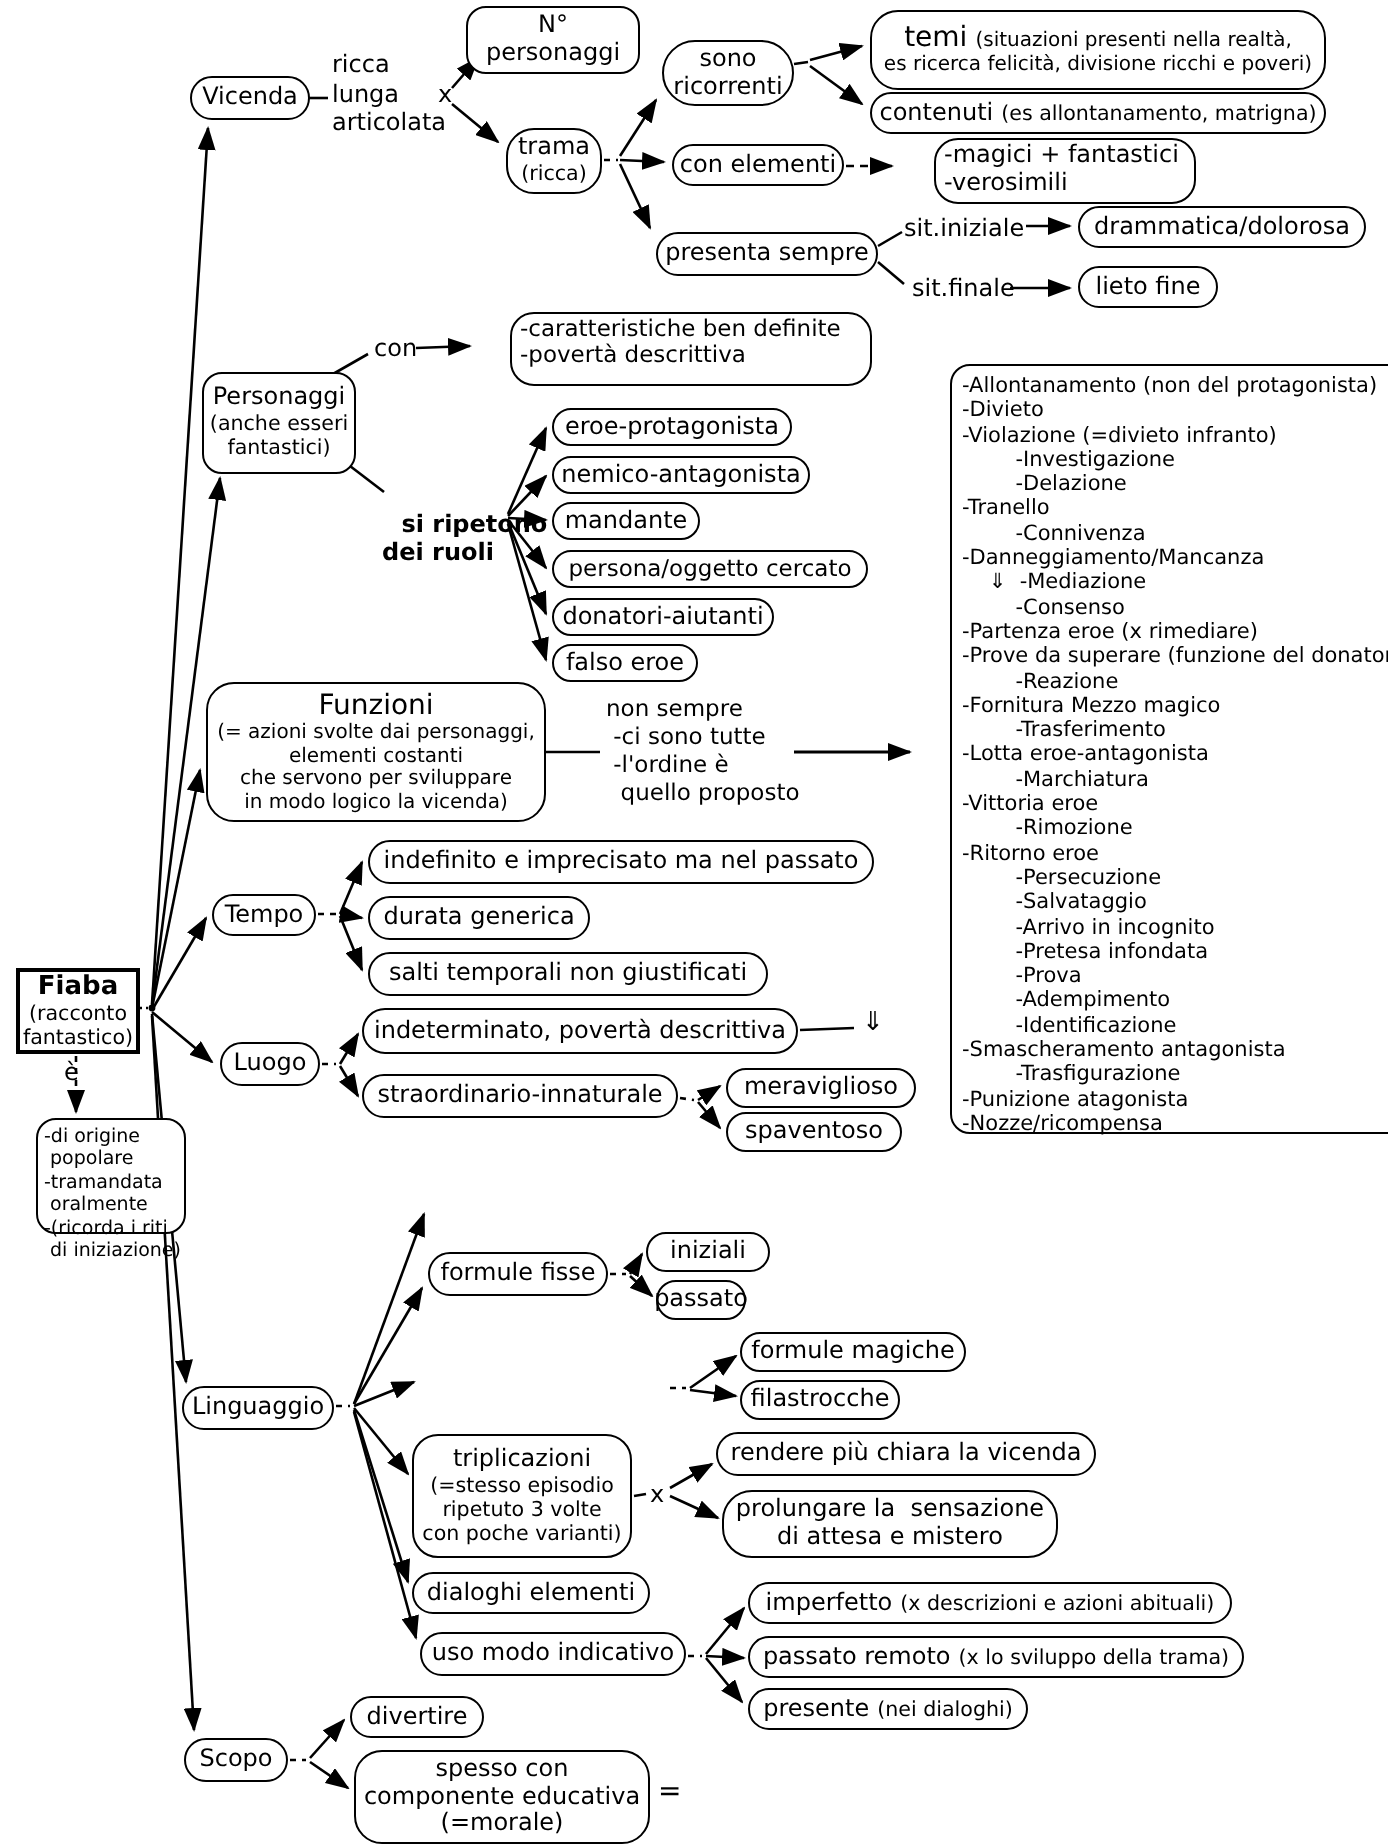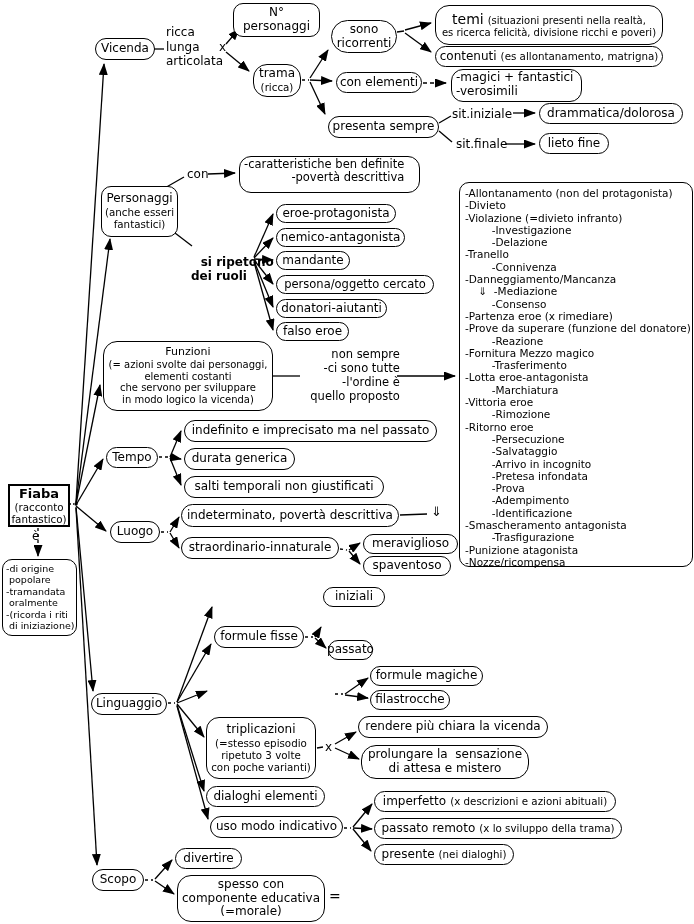--- a/index.html
+++ b/index.html
@@ -6,31 +6,31 @@
   .canvas{position:relative;width:694px;height:924px;background:#fff;overflow:hidden;
           font-family:"DejaVu Sans",sans-serif;color:#000;}
   svg.wires{position:absolute;left:0;top:0;z-index:1;}
   .node{position:absolute;background:#fff;border:1.5px solid #000;border-radius:12px;
         display:flex;flex-direction:row;align-items:center;justify-content:center;
         text-align:center;font-size:12px;line-height:1.16;box-sizing:border-box;
         padding:1px 4px;z-index:2;}
   .oval{border-radius:40px;white-space:nowrap;}
   .rrect{border-radius:10px;}
   .col{flex-direction:column;}
-  .leftal{text-align:left;align-items:flex-start;justify-content:flex-start;}
+  .leftal{text-align:left;align-items:flex-start;justify-content:flex-start;margin-left:16px;}
   .ml{white-space:pre;}
   .plain{position:absolute;z-index:2;font-size:12px;line-height:1.22;white-space:pre;}
   .center{text-align:center;font-weight:bold;}
   .small{font-size:10.3px;line-height:1.18;}
   .big{font-size:14px;}
   .row{display:flex;align-items:baseline;gap:4px;white-space:nowrap;}
   .fiaba-box{border-radius:0;border-width:2px;}
   .fiaba-title{font-size:13px;font-weight:bold;}
   .funcbox{font-size:10.5px;line-height:12.3px;padding:4px 5px;}
-  .f115{font-size:11.5px;text-align:right;}
+  .f115{font-size:11.5px;}
   .f10{font-size:10px;}
   .f95{font-size:9.5px;line-height:1.2;}
 </style>
 </head>
 <body>
 
 <div class="canvas">
 
   <svg class="wires" width="694" height="924" viewBox="0 0 694 924">
     <defs>
@@ -121,21 +121,21 @@
       <line x1="155" y1="881" x2="174" y2="894" marker-end="url(#ah)"></line>
     </g>
   </svg>
 
   <div class="node rrect fiaba-box col" style="left:8px;top:484px;width:62px;height:43px">
     <b class="fiaba-title">Fiaba</b>
     <span class="small ml">(racconto
 fantastico)</span>
   </div>
   <div class="plain" style="left:32px;top:529px">è</div>
-  <div class="node rrect leftal ml f95" style="left:2px;top:559px;width:75px;height:77px;padding:3px 3px">-di origine
+  <div class="node rrect leftal ml f95" style="left:2px;top:559px;width:75px;height:58px;padding:3px 3px">-di origine
  popolare
 -tramandata
  oralmente
 -(ricorda i riti
  di iniziazione)</div>
 
   <div class="node oval" style="left:95px;top:38px;width:60px;height:22px">Vicenda</div>
   <div class="plain" style="left:166px;top:25px">ricca
 lunga
 articolata</div>
@@ -183,21 +183,21 @@
 dei </span><b>ruoli</b>
   </div>
   <div class="node oval" style="left:276px;top:204px;width:120px;height:19px">eroe-protagonista</div>
   <div class="node oval" style="left:276px;top:228px;width:129px;height:19px">nemico-antagonista</div>
   <div class="node oval" style="left:276px;top:251px;width:74px;height:19px">mandante</div>
   <div class="node oval f115" style="left:276px;top:275px;width:158px;height:19px">persona/oggetto cercato</div>
   <div class="node oval" style="left:276px;top:299px;width:111px;height:19px">donatori-aiutanti</div>
   <div class="node oval" style="left:276px;top:322px;width:73px;height:19px">falso eroe</div>
 
   <div class="node rrect col" style="left:103px;top:341px;width:170px;height:70px;border-radius:14px">
-    <span style="font-size:11px">Funzioni</span>
+    <span style="font-size:14px">Funzioni</span>
     <span class="f10 ml">(= azioni svolte dai personaggi,
 elementi costanti
 che servono per sviluppare
 in modo logico la vicenda)</span>
   </div>
   <div class="plain f115" style="left:303px;top:347px">non sempre
  -ci sono tutte
  -l'ordine è
   quello proposto</div>
   <div class="node rrect leftal ml funcbox" style="left:459px;top:182px;width:234px;height:385px">-Allontanamento (non del protagonista)
@@ -239,21 +239,21 @@
 
   <div class="node oval" style="left:110px;top:521px;width:50px;height:22px">Luogo</div>
   <div class="node oval" style="left:181px;top:504px;width:218px;height:23px">indeterminato, povertà descrittiva</div>
   <div class="plain" style="left:431px;top:504px;font-size:13px">⇓</div>
   <div class="node oval" style="left:181px;top:537px;width:158px;height:22px">straordinario-innaturale</div>
   <div class="node oval" style="left:363px;top:534px;width:95px;height:20px">meraviglioso</div>
   <div class="node oval" style="left:363px;top:556px;width:88px;height:20px">spaventoso</div>
 
   <div class="node oval" style="left:91px;top:693px;width:76px;height:22px">Linguaggio</div>
   <div class="node oval" style="left:214px;top:626px;width:90px;height:22px">formule fisse</div>
-  <div class="node oval" style="left:323px;top:587px;width:62px;height:20px">iniziali</div>
+  <div class="node oval" style="left:323px;top:616px;width:62px;height:20px">iniziali</div>
   <div class="node oval" style="left:328px;top:640px;width:45px;height:20px">passato</div>
   <div class="node oval" style="left:370px;top:666px;width:113px;height:20px">formule magiche</div>
   <div class="node oval" style="left:370px;top:690px;width:80px;height:20px">filastrocche</div>
   <div class="node rrect col" style="left:206px;top:717px;width:110px;height:62px;border-radius:13px">
     <span>triplicazioni</span>
     <span class="small ml">(=stesso episodio
 ripetuto 3 volte
 con poche varianti)</span>
   </div>
   <div class="plain" style="left:325px;top:740px">x</div>

